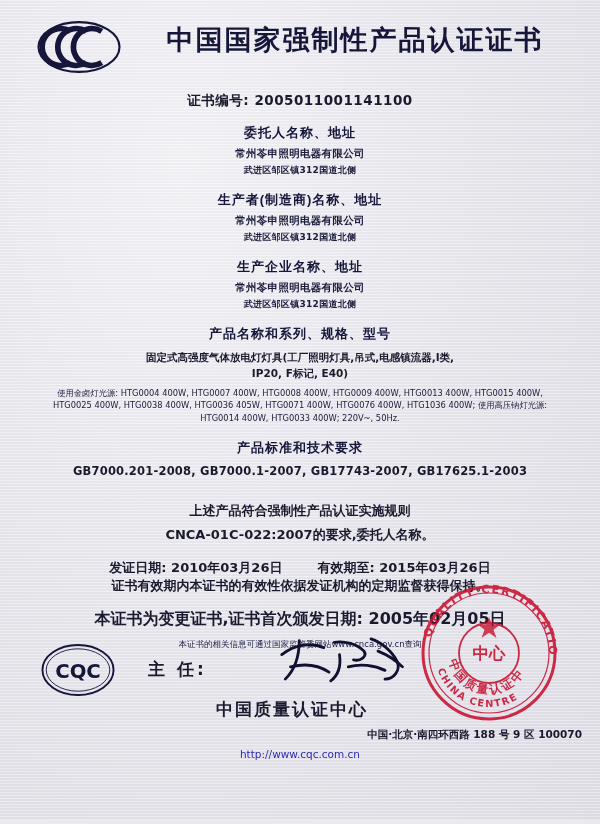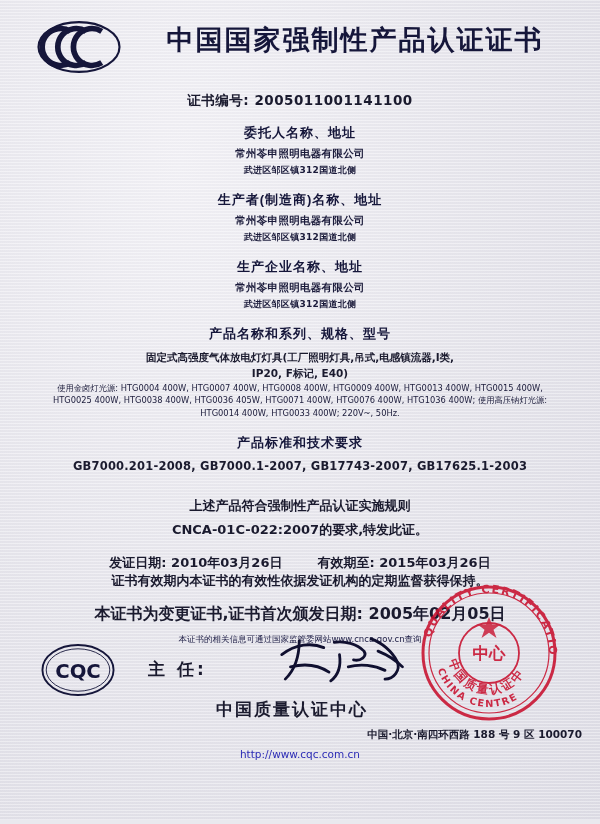--- a/index.html
+++ b/index.html
@@ -99,20 +99,21 @@
   .prod-desc {
     font-size: 10.5px;
     font-weight: bold;
     margin-top: 7px;
     line-height: 1.5;
     font-family: "DejaVu Sans", sans-serif;
   }
   .lamp-list {
     font-size: 8.3px;
     line-height: 1.55;
+    margin-top: 5px;
     padding: 0 28px;
     font-family: "DejaVu Sans", sans-serif;
     color: #20203f;
   }
   .standards {
     font-size: 11.5px;
     font-weight: bold;
     margin-top: 7px;
     letter-spacing: 0.2px;
     font-family: "DejaVu Sans", sans-serif;
@@ -274,21 +275,21 @@
       <div class="lamp-list">使用金卤灯光源: HTG0004 400W, HTG0007 400W, HTG0008 400W, HTG0009 400W, HTG0013 400W, HTG0015 400W, HTG0025 400W, HTG0038 400W, HTG0036 405W, HTG0071 400W, HTG0076 400W, HTG1036 400W; 使用高压钠灯光源: HTG0014 400W, HTG0033 400W; 220V~, 50Hz.</div>
     </div>
 
     <div class="section">
       <div class="sec-head">产品标准和技术要求</div>
       <div class="standards">GB7000.201-2008, GB7000.1-2007, GB17743-2007, GB17625.1-2003</div>
     </div>
 
     <div class="section">
       <div class="conform1">上述产品符合强制性产品认证实施规则</div>
-      <div class="conform2">CNCA-01C-022:2007的要求,特发此证。</div>
+      <div class="conform2">CNCA-01C-022:2007的要求,委托人名称。</div>
     </div>
 
     <div class="section">
       <div class="dates">
         <span>发证日期:</span>
         <span>2010年03月26日</span>
         <span class="gap"></span>
         <span>有效期至:</span>
         <span>2015年03月26日</span>
       </div>

